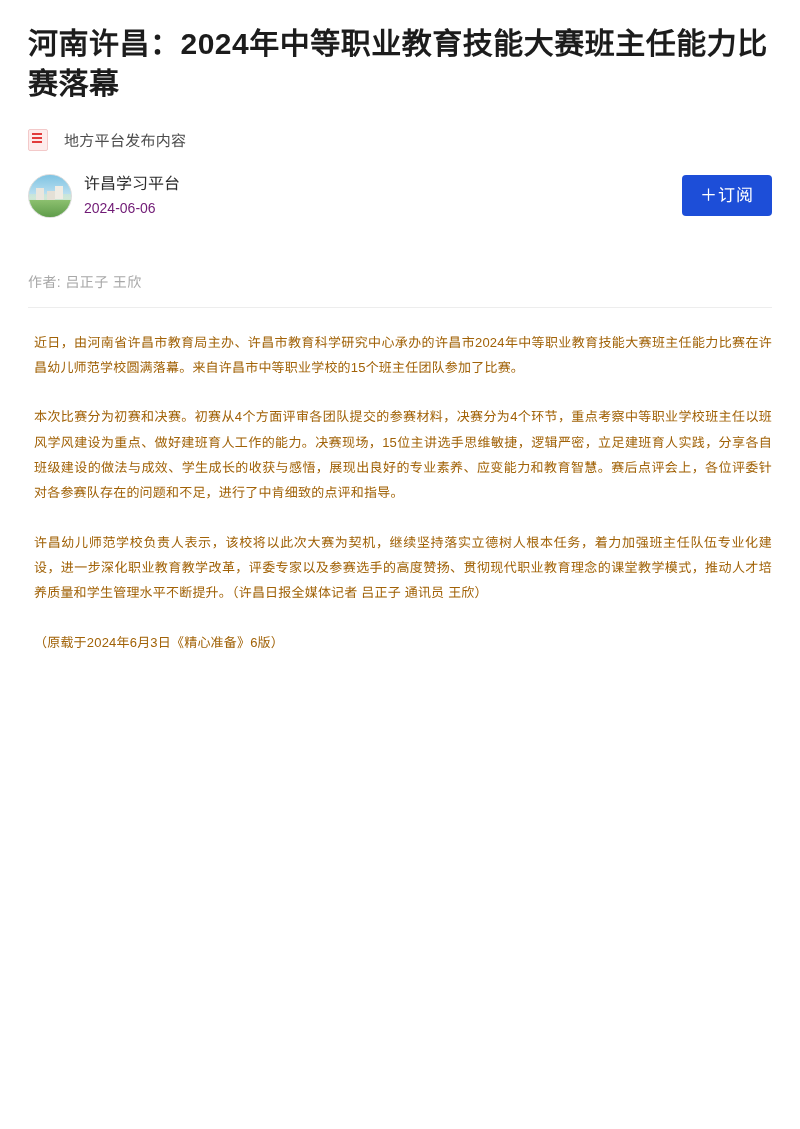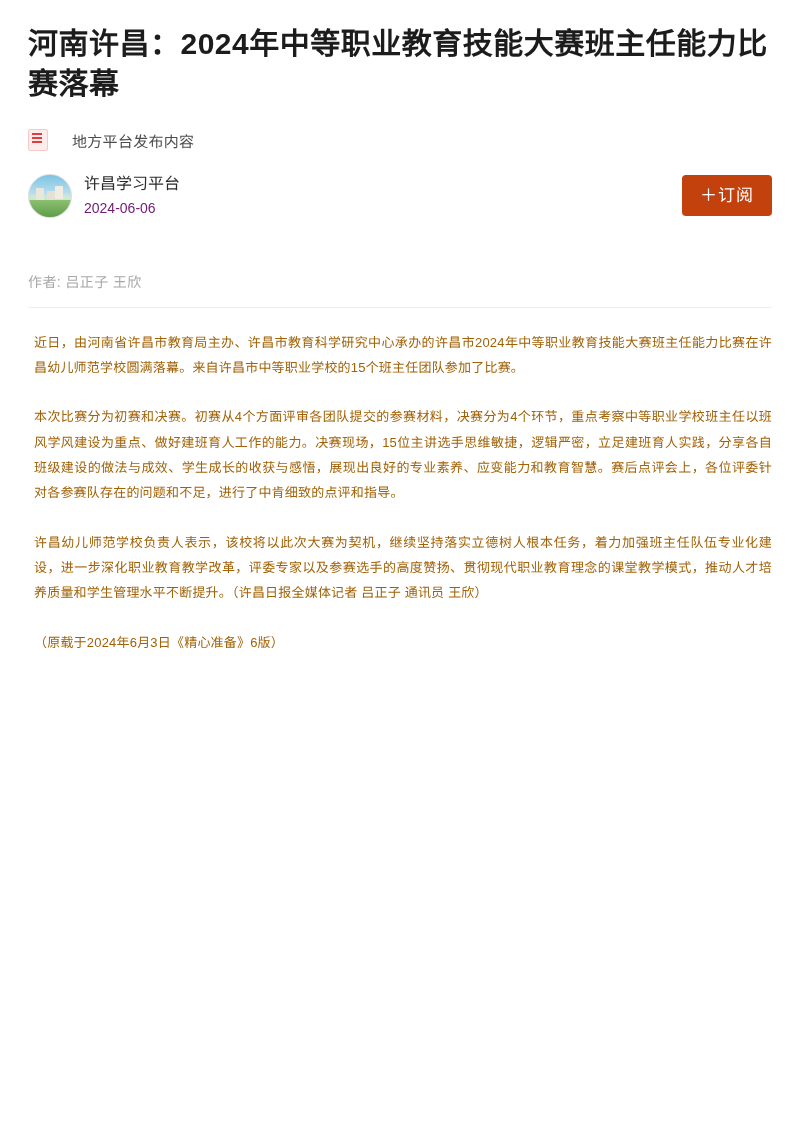--- a/index.html
+++ b/index.html
@@ -30,23 +30,22 @@
     line-height: 1.32;
     font-weight: 700;
     color: #1c1c1c;
     letter-spacing: 0.5px;
     margin: 6px 0 0 0;
   }
 
   
   .source-line {
     display: flex;
-    align-items: center;
     margin-top: 26px;
-    gap: 24px;
+    gap: 16px;
   }
   .source-badge {
     width: 18px;
     height: 20px;
     background: #fdecec;
     border: 1px solid #f3c9c9;
     border-radius: 2px;
     position: relative;
     flex: none;
   }
@@ -115,21 +114,21 @@
     line-height: 1.4;
   }
   .account-date {
     font-size: 14px;
     color: #701a75;
     line-height: 1.5;
     margin-top: 2px;
   }
   .subscribe-btn {
     margin-left: auto;
-    background: #c2410c;
+    background: #1d4ed8;
     color: #ffffff;
     font-size: 17px;
     line-height: 1;
     padding: 12px 18px;
     border: none;
     border-radius: 4px;
     cursor: pointer;
     font-family: inherit;
     letter-spacing: 1px;
   }

